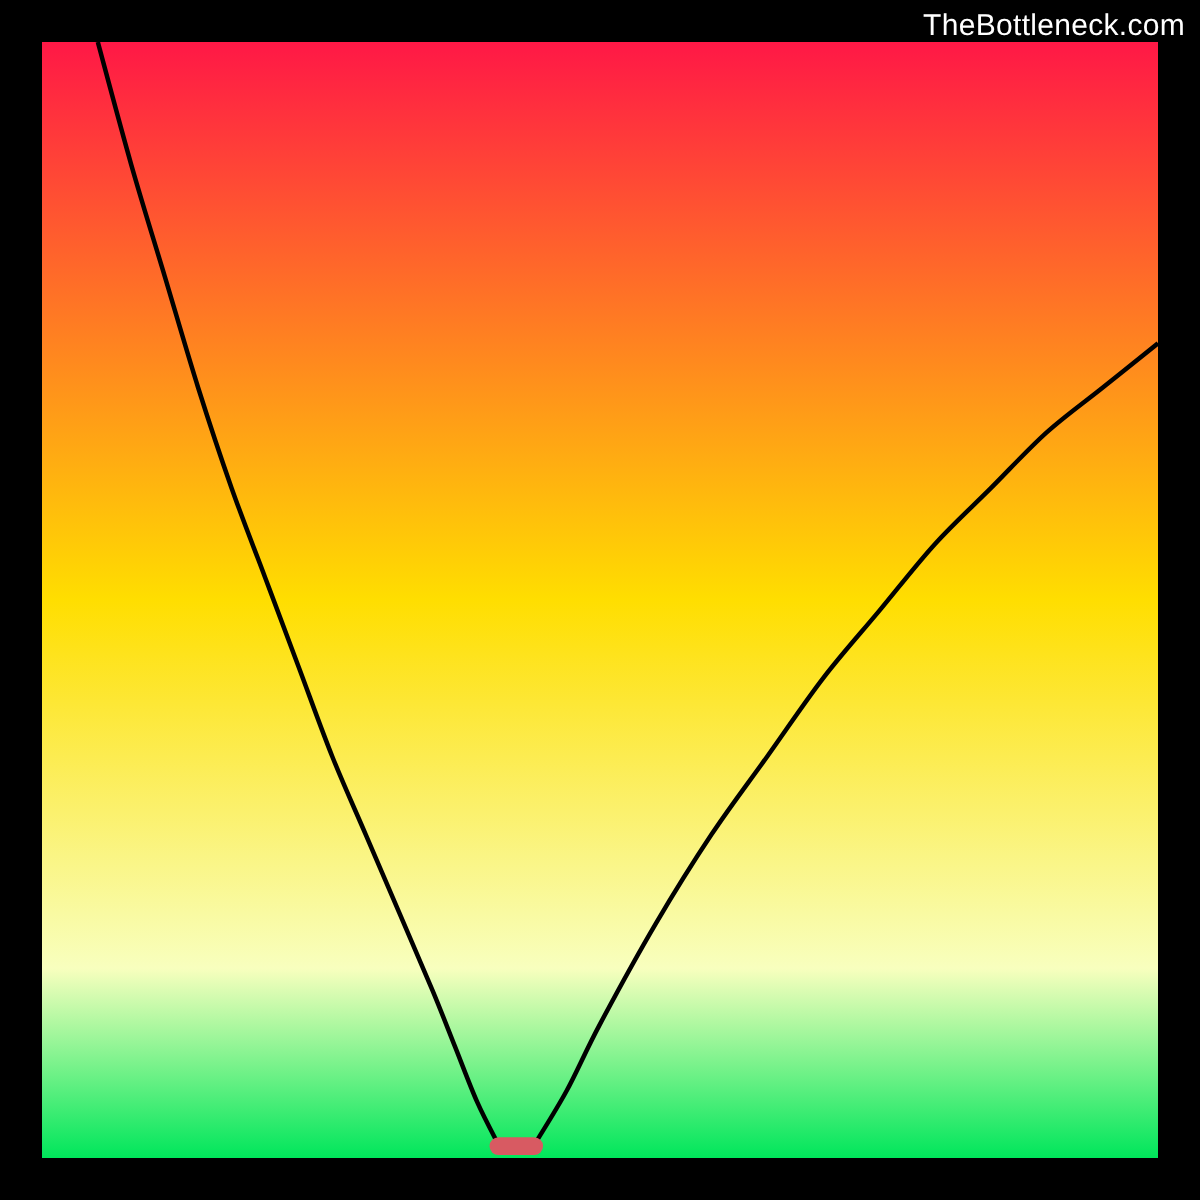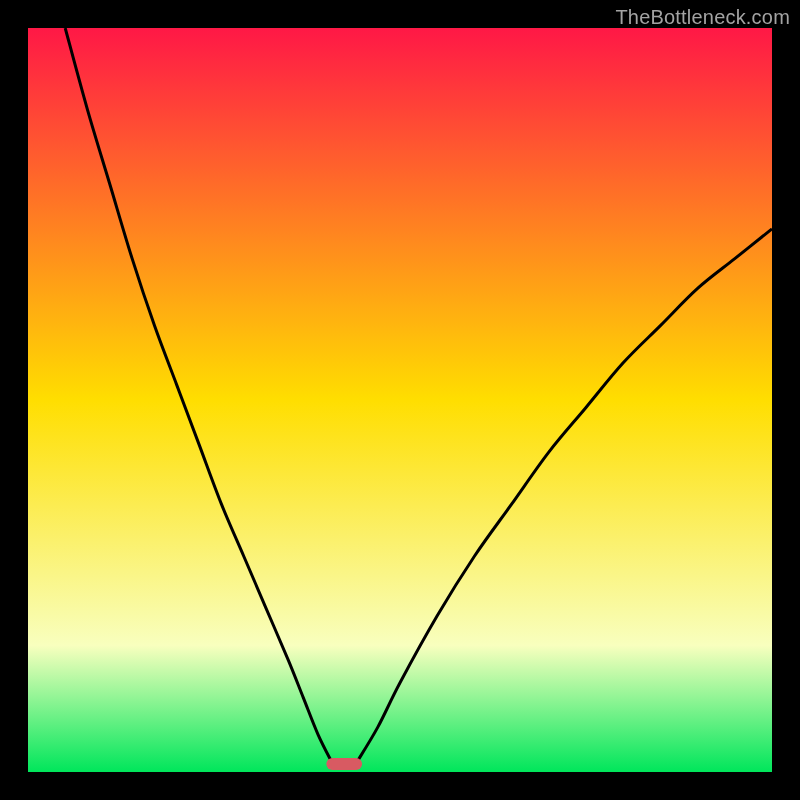--- a/index.html
+++ b/index.html
@@ -23,21 +23,21 @@
     position: absolute;
     left: 0;
     top: 0;
     width: 744px;
     height: 744px;
   }
   .watermark {
     position: absolute;
     top: 6px;
     right: 10px;
-    color: #a3a3a3;
+    color: #ffffff;
     font-size: 20px;
     font-weight: 500;
     letter-spacing: 0.2px;
   }
 </style>
 </head>
 <body>
 
 <div class="frame">
   <svg class="plot" viewBox="0 0 744 744" preserveAspectRatio="none">

